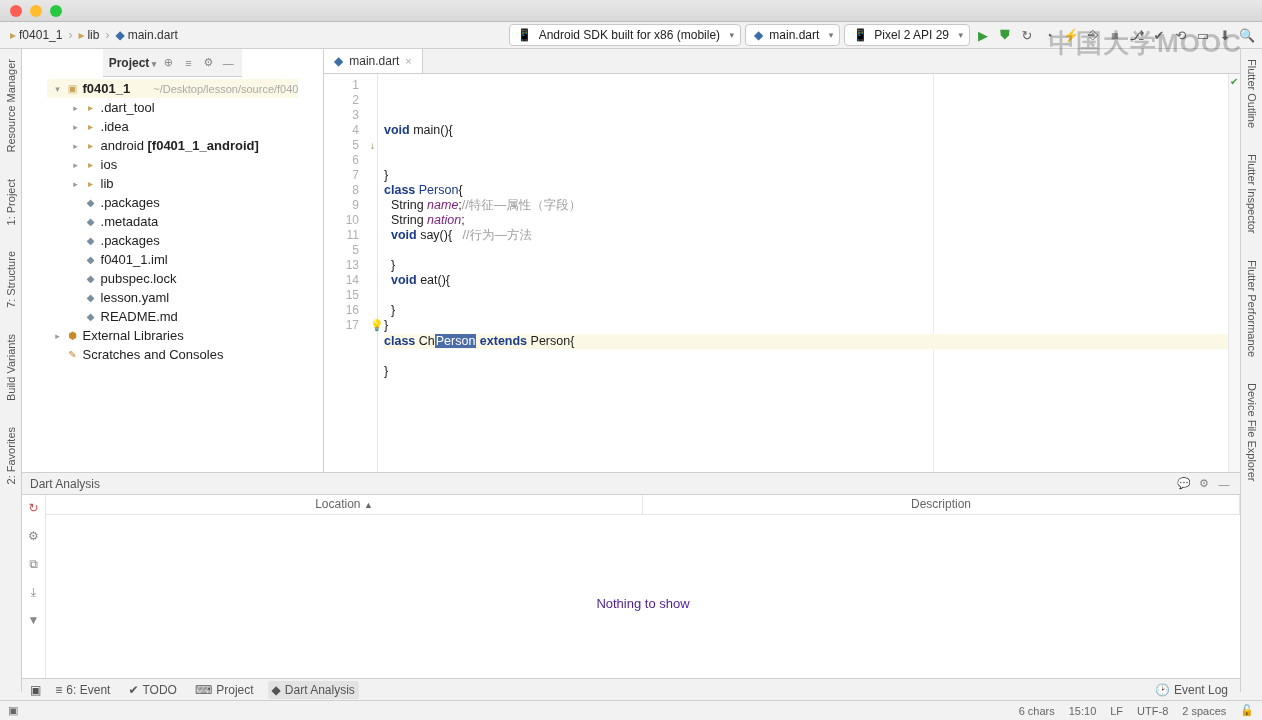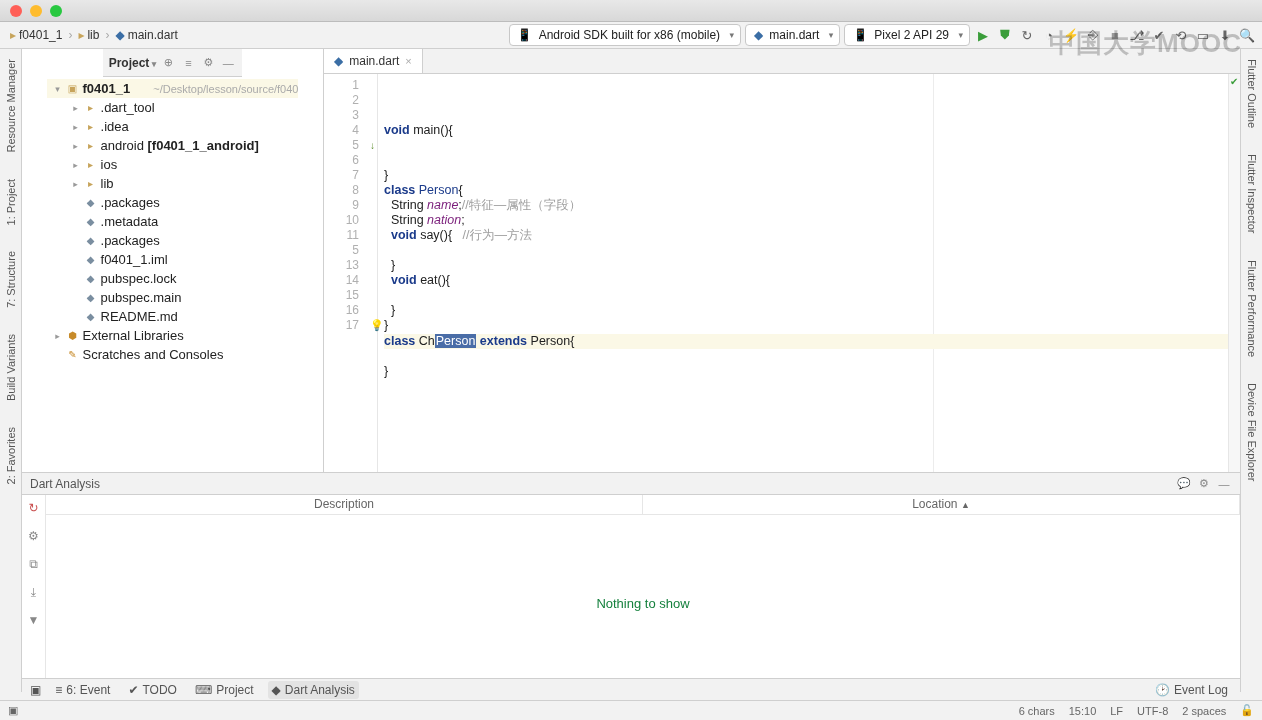--- a/index.html
+++ b/index.html
@@ -76,21 +76,21 @@
 
 
 .bottom { position: absolute; left: 22px; right: 22px; bottom: 28px; top: 472px; background: #fff; border-top: 1px solid #cfcfcf; display: flex; flex-direction: column; }
 .bottom-hdr { height: 22px; background: #f2f2f2; border-bottom: 1px solid #cfcfcf; display: flex; align-items: center; padding: 0 8px; font-size: 12px; color: #555; }
 .bottom-hdr .spacer { flex: 1; }
 .bottom-body { flex: 1; display: flex; }
 .bottom-tool { width: 24px; border-right: 1px solid #e6e6e6; display: flex; flex-direction: column; align-items: center; gap: 14px; padding-top: 6px; color: #888; }
 .analysis-tab { flex: 1; display: flex; flex-direction: column; }
 .ana-cols { height: 20px; background: #fff; border-bottom: 1px solid #e6e6e6; display: flex; font-size: 12px; color: #666; }
 .ana-col { flex: 1; padding: 2px 8px; border-right: 1px solid #e6e6e6; text-align: center; }
-.ana-empty { flex: 1; display: flex; align-items: center; justify-content: center; color: #15803d; font-size: 13px; }
+.ana-empty { flex: 1; display: flex; align-items: center; justify-content: center; color: #4c1d95; font-size: 13px; }
 
 
 .tool-btns { position: absolute; left: 22px; right: 22px; bottom: 20px; height: 22px; background: #f2f2f2; border-top: 1px solid #cfcfcf; display: flex; align-items: center; gap: 10px; padding: 0 8px; font-size: 12px; color: #555; }
 .tool-btn { display: flex; align-items: center; gap: 4px; cursor: pointer; padding: 2px 4px; }
 .tool-btn.active { background: #e3e3e3; border-radius: 3px; }
 .tool-btns .spacer { flex: 1; }
 
 .status { position: absolute; left: 0; right: 0; bottom: 0; height: 20px; background: #f2f2f2; border-top: 1px solid #cfcfcf; display: flex; align-items: center; padding: 0 8px; font-size: 11px; color: #666; gap: 14px; }
 .status .spacer { flex: 1; }
 
@@ -223,21 +223,21 @@
             <span class="node-label">f0401_1.iml</span>
           </div>
           <div class="tree-row" style="padding-left: 24px;">
             <span class="twist"></span>
             <span class="node-ico file-ico">◆</span>
             <span class="node-label">pubspec.lock</span>
           </div>
           <div class="tree-row" style="padding-left: 24px;">
             <span class="twist"></span>
             <span class="node-ico file-ico">◆</span>
-            <span class="node-label">pubspec.main</span>
+            <span class="node-label">lesson.yaml</span>
           </div>
           <div class="tree-row" style="padding-left: 24px;">
             <span class="twist"></span>
             <span class="node-ico file-ico">◆</span>
             <span class="node-label">README.md</span>
           </div>
         </div>
       <div class="tree-row">
         <span class="twist closed"></span>
           <span class="node-ico" style="color:#c78b2a">⬢</span>
@@ -310,22 +310,22 @@
   <div class="bottom-body">
     <div class="bottom-tool">
       <span style="color:#c94f4f">↻</span>
       <span>⚙</span>
       <span>⧉</span>
       <span>⤓</span>
       <span>▼</span>
     </div>
     <div class="analysis-tab">
       <div class="ana-cols">
+        <div class="ana-col"><span>Location</span> <span style="font-size:9px">▲</span></div>
         <div class="ana-col">Description</div>
-        <div class="ana-col"><span>Location</span> <span style="font-size:9px">▲</span></div>
       </div>
       <div class="ana-empty">Nothing to show</div>
     </div>
   </div>
 </div>
 
 <div class="tool-btns">
   <span>▣</span>
   <span class="tool-btn">≡ <span>6: Event</span></span>
   <span class="tool-btn">✔ <span>TODO</span></span>

